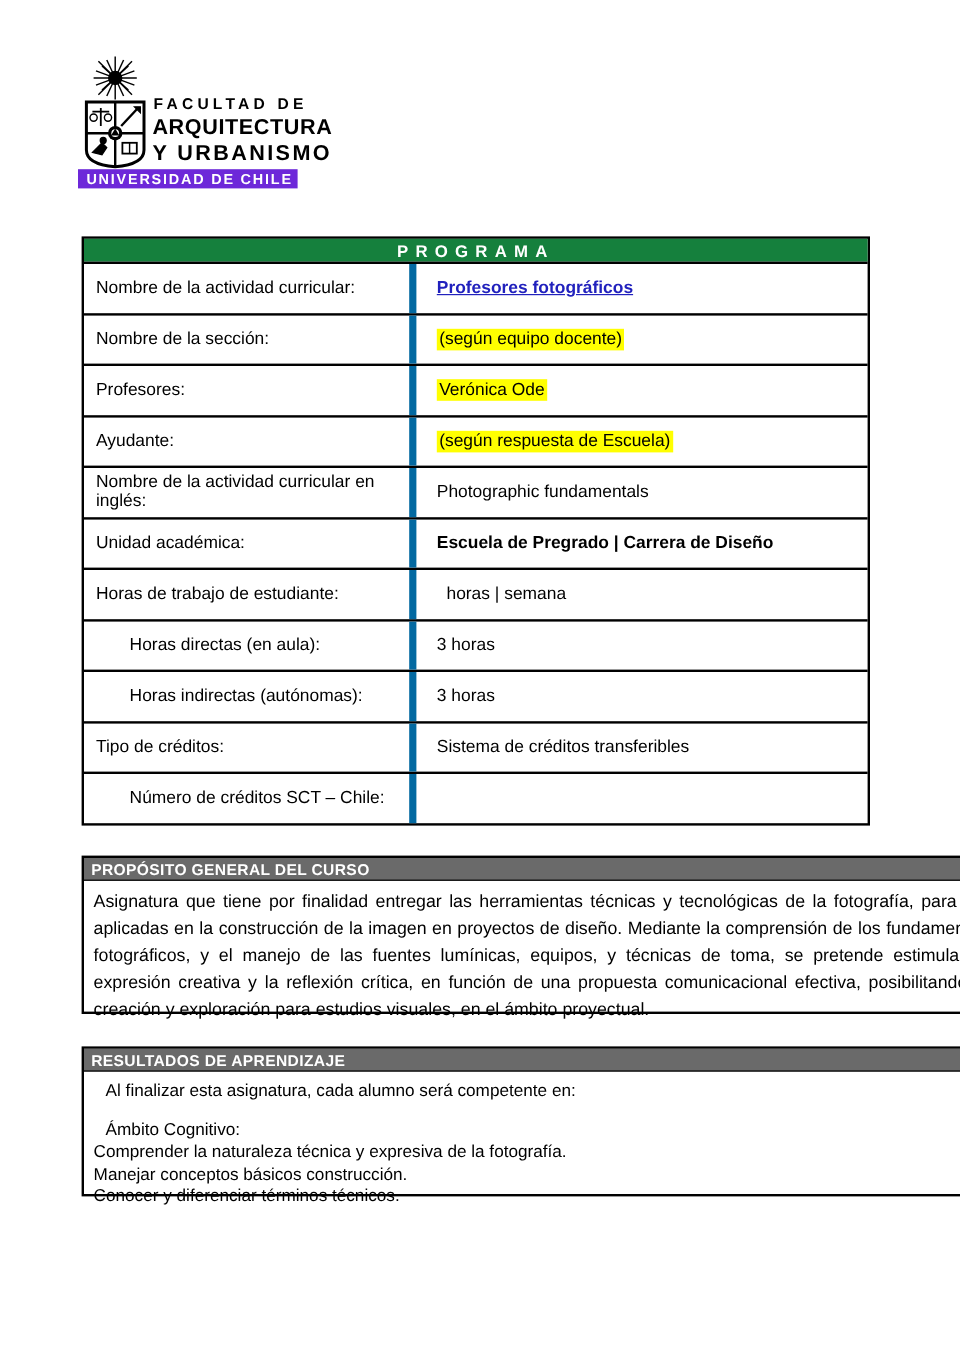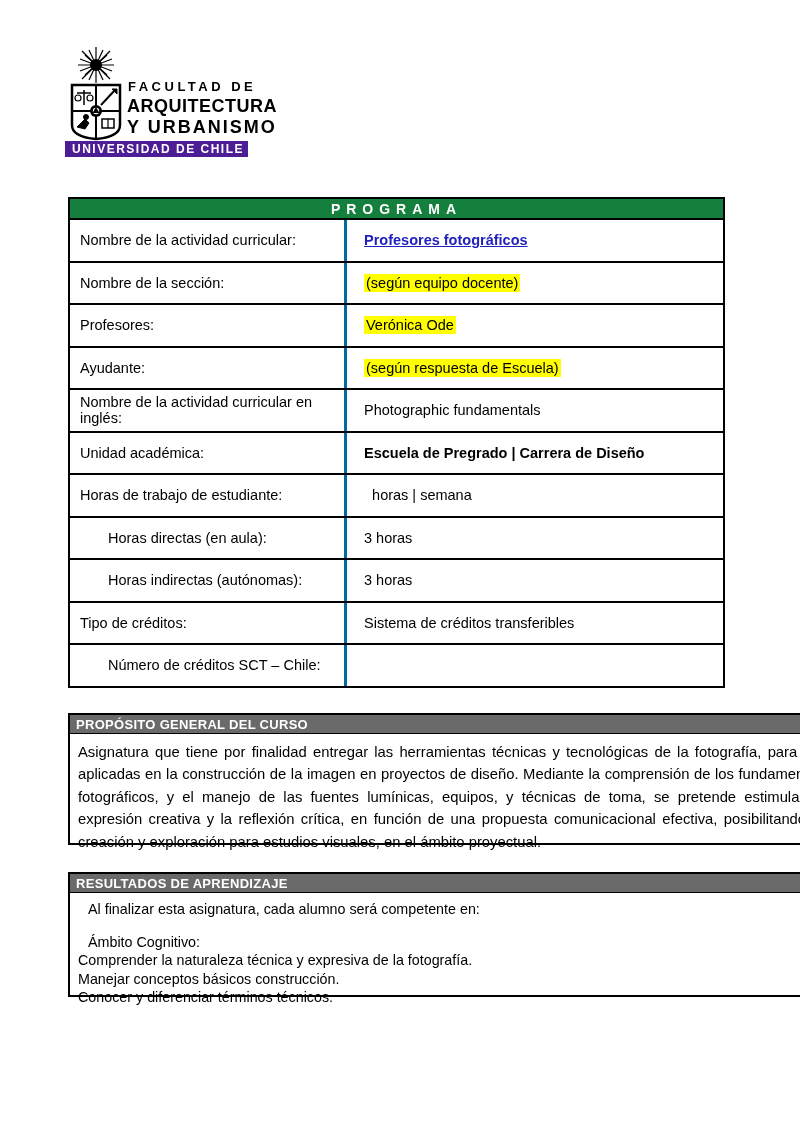--- a/index.html
+++ b/index.html
@@ -12,38 +12,38 @@
   }
 
   
   .logo { position: absolute; left: 65px; top: 45px; width: 195px; height: 115px; }
   .logo-emblem { position: absolute; left: 0; top: 0; }
   .fac-line1 { position: absolute; left: 63px; top: 34px; font-size: 13px; font-weight: bold; letter-spacing: 3.5px; white-space: nowrap; }
   .fac-line2 { position: absolute; left: 62px; top: 51px; font-size: 18px; font-weight: bold; letter-spacing: 0.5px; white-space: nowrap; }
   .fac-line3 { position: absolute; left: 62px; top: 72px; font-size: 18px; font-weight: bold; letter-spacing: 2px; white-space: nowrap; }
   .univ-bar {
     position: absolute; left: 0; top: 96px; width: 183px; height: 16px;
-    background: #4c1d95; color: #fff; font-size: 12px; font-weight: bold;
+    background: #6d28d9; color: #fff; font-size: 12px; font-weight: bold;
     letter-spacing: 1.5px; display: flex; align-items: center; padding-left: 7px;
     white-space: nowrap;
   }
 
   
   .ptable {
     position: absolute; left: 68px; top: 197px; width: 657px;
     border: 2px solid #000;
   }
   .ptable-title {
     height: 19px; background: #15803d; color: #fff;
     font-size: 14px; font-weight: bold; letter-spacing: 6px;
     display: flex; align-items: center; justify-content: center;
   }
   .t-row { display: flex; height: 42.5px; border-top: 2px solid #000; }
   .t-label {
-    width: 277px; border-right: 3px solid #0369a1;
+    width: 277px; border-right: 6px solid #0369a1;
     display: flex; align-items: center; padding-left: 10px; padding-right: 6px;
     font-size: 14.5px;
   }
   .t-label.indent { padding-left: 38px; }
   .t-value {
     flex: 1; display: flex; align-items: center; padding-left: 17px; padding-right: 6px;
     font-size: 14.5px; white-space: pre-wrap;
   }
   .v-link { color: #2121bd; font-weight: bold; text-decoration: underline; cursor: pointer; }
   .v-hl { background: #ffff00; padding: 1px 2px; }

